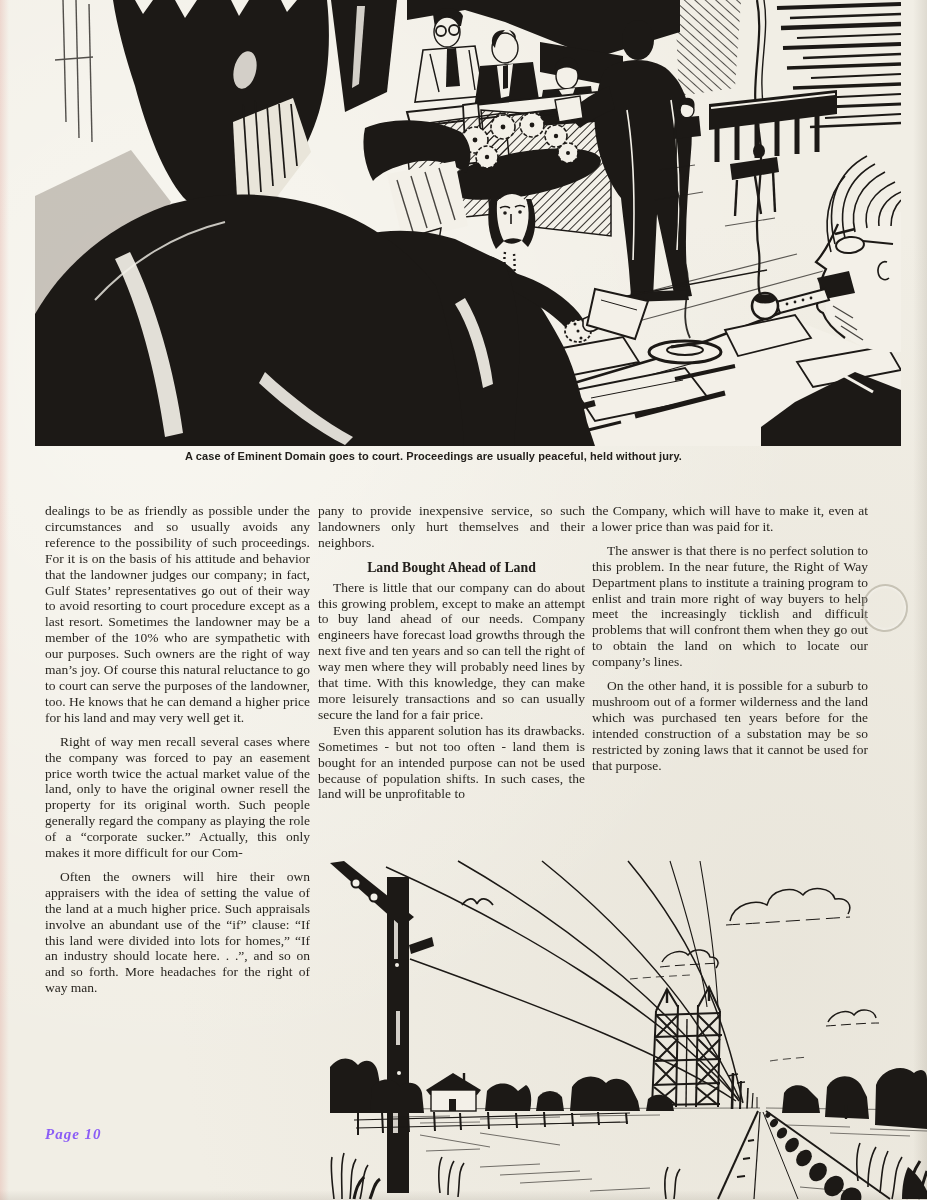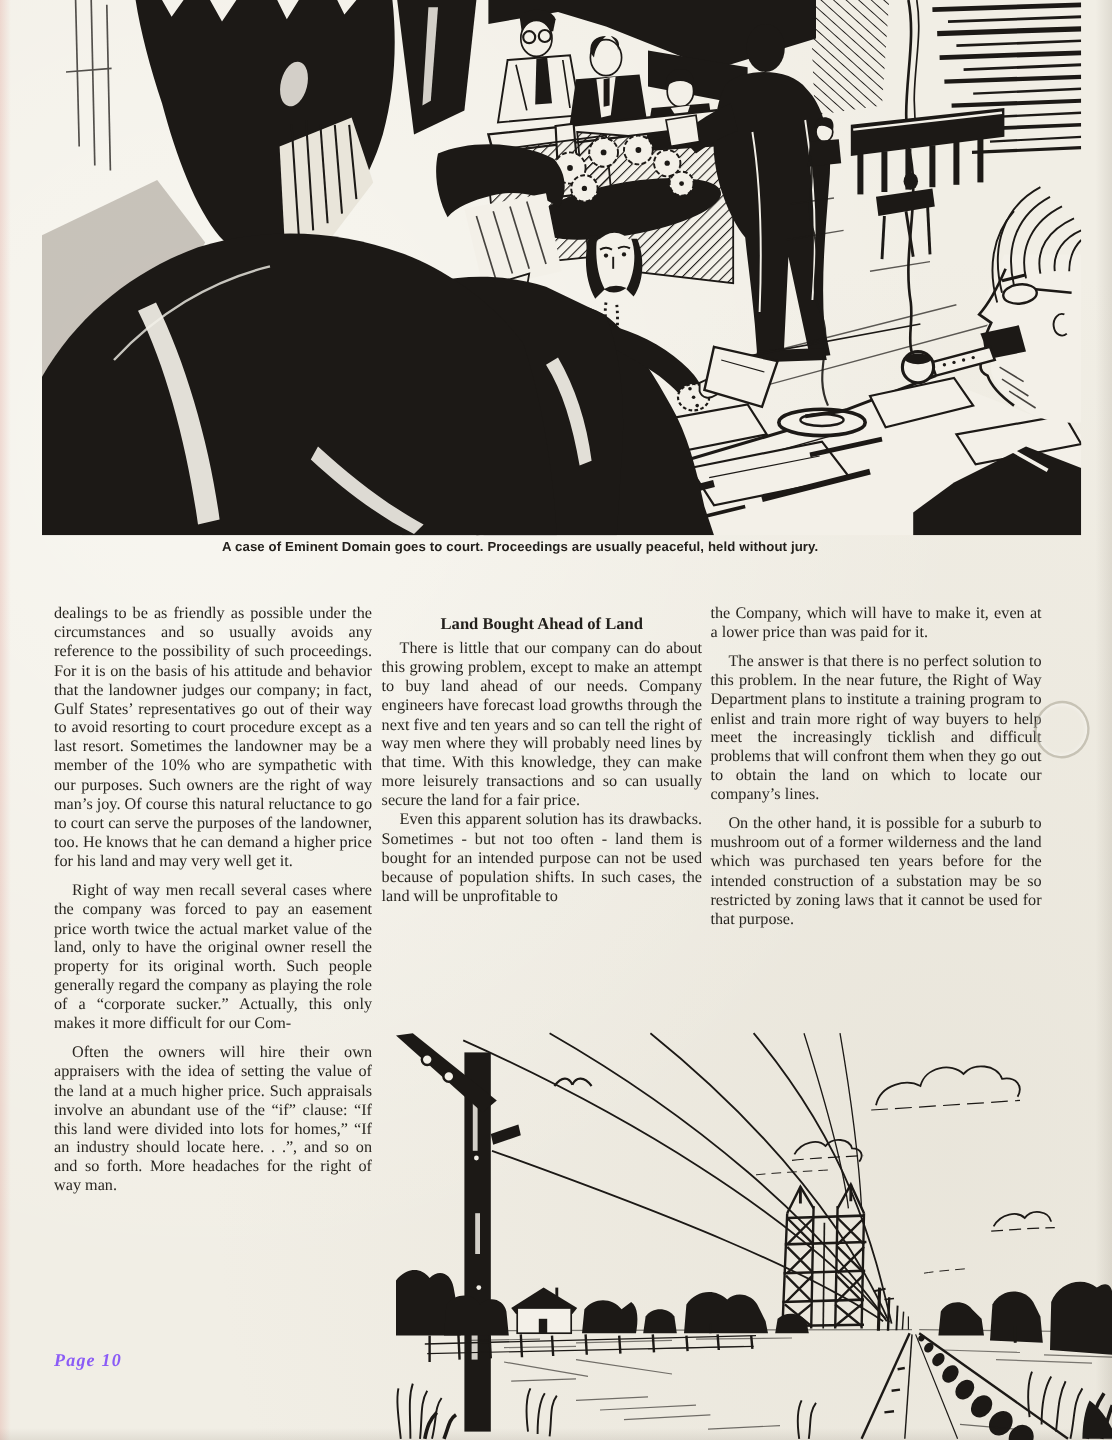--- a/index.html
+++ b/index.html
@@ -334,20 +334,21 @@
 
 <div class="caption">A case of Eminent Domain goes to court.  Proceedings are usually peaceful, held without jury.</div>
 
 <div class="cols">
   <div class="col col1">
     <p>dealings to be as friendly as possible under the circumstances and so usually avoids any reference to the possibility of such proceedings.  For it is on the basis of his attitude and behavior that the landowner judges our company; in fact, Gulf States’ representatives go out of their way to avoid resorting to court procedure except as a last resort. Sometimes the landowner may be a member of the 10% who are sympathetic with our purposes.  Such owners are the right of way man’s joy.  Of course this natural reluctance to go to court can serve the purposes of the landowner, too.  He knows that he can demand a higher price for his land and may very well get it.</p>
     <p class="gap ind">Right of way men recall several cases where the company was forced to pay an easement price worth twice the actual market value of the land, only to have the original owner resell the property for its original worth. Such people generally regard the company as playing the role of a “corporate sucker.”  Actually, this only makes it more difficult for our Com-</p>
     <p class="gap ind">Often the owners will hire their own appraisers with the idea of setting the value of the land at a much higher price. Such appraisals involve an abundant use of the “if” clause: “If this land were divided into lots for homes,” “If an industry should locate here. . .”, and so on and so forth.  More headaches for the right of way man.</p>
   </div>
   <div class="col col2">
+    <p>pany to provide inexpensive service, so such landowners only hurt themselves and their neighbors.</p>
     <p class="subhead">Land Bought Ahead of Land</p>
     <p class="ind">There is little that our company can do about this growing problem, except to make an attempt to buy land ahead of our needs.  Company engineers have forecast load growths through the next five and ten years and so can tell the right of way men where they will probably need lines by that time.  With this knowledge, they can make more leisurely transactions and so can usually secure the land for a fair price.</p>
     <p class="ind">Even this apparent solution has its drawbacks.  Sometimes - but not too often - land them is bought for an intended purpose can not be used because of population shifts.  In such cases, the land will be unprofitable to</p>
   </div>
   <div class="col col3">
     <p>the Company, which will have to make it, even at a lower price than was paid for it.</p>
     <p class="gap ind">The answer is that there is no perfect solution to this problem.  In the near future, the Right of Way Department plans to institute a training program to enlist and train more right of way buyers to help meet the increasingly ticklish and difficult problems that will confront them when they go out to obtain the land on which to locate our company’s lines.</p>
     <p class="gap ind">On the other hand, it is possible for a suburb to mushroom out of a former wilderness and the land which was purchased ten years before for the intended construction of a substation may be so restricted by zoning laws that it cannot be used for that purpose.</p>
   </div>
 </div>

